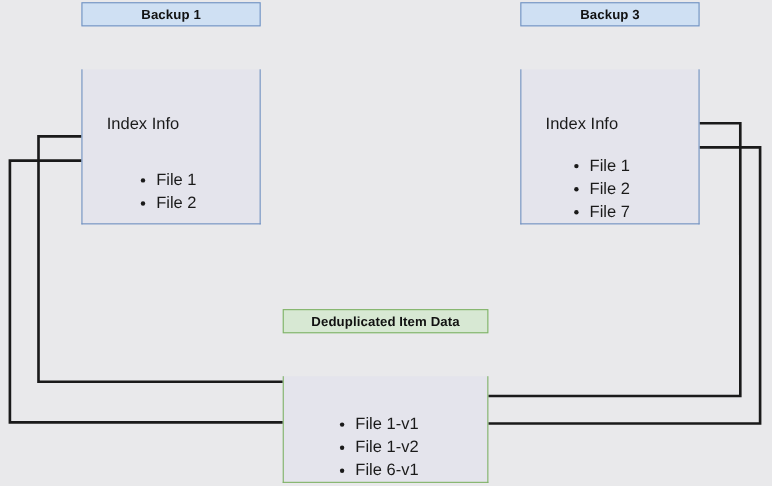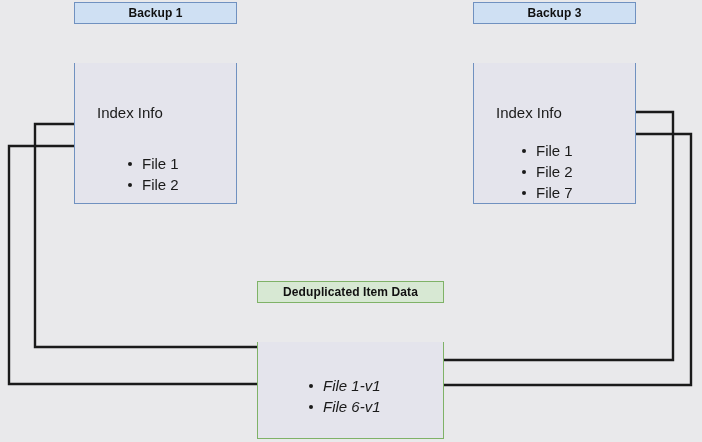--- a/index.html
+++ b/index.html
@@ -88,20 +88,21 @@
         <li>File 1</li>
         <li>File 2</li>
         <li>File 7</li>
       </ul>
     </div>
   </div>
 
   <div class="box box-green" style="left:257px;top:281px;width:187px;height:158px;">
     <div class="hdr">Deduplicated Item Data</div>
     <div class="body">
-      <ul class="list" style="left:48px;top:33px;font-style:italic;">
+      <ul class="list" style="left:48px;top:33px;">
         <li>File 1-v1</li>
+        <li>File 1-v2</li>
         <li>File 6-v1</li>
       </ul>
     </div>
   </div>
 
 </div>
 
 </body></html>

